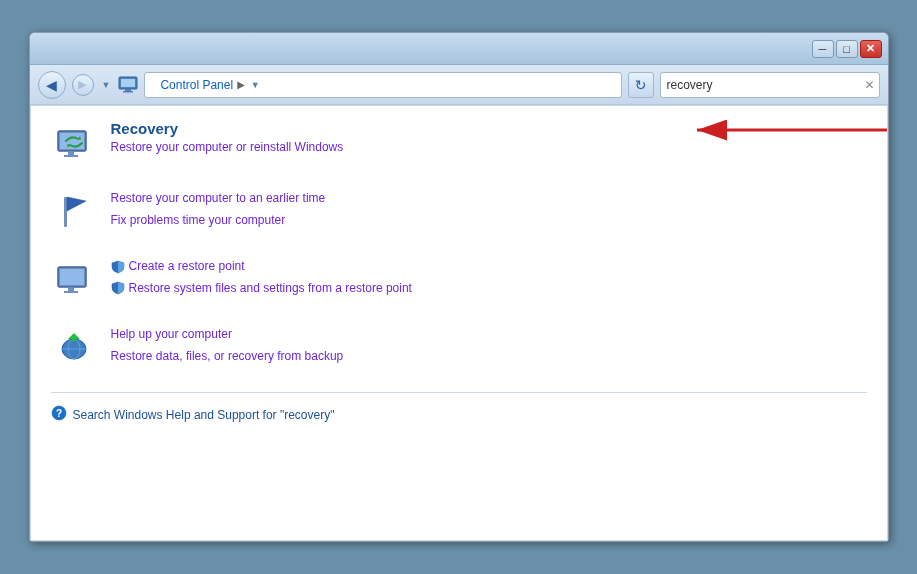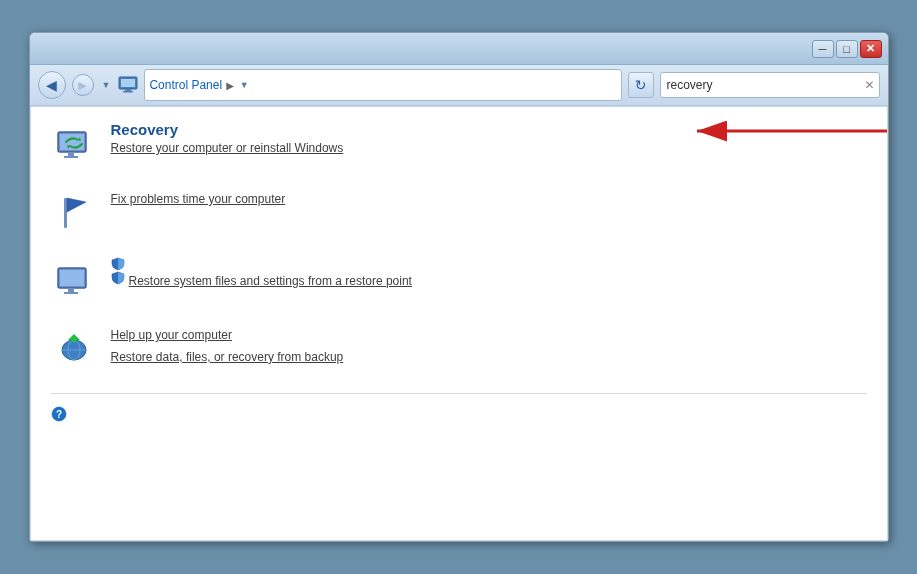--- a/index.html
+++ b/index.html
@@ -94,24 +94,24 @@
       font-size: 9px;
       color: #5080a8;
       cursor: pointer;
       padding: 0 2px;
     }
     .breadcrumb-bar {
       flex: 1;
       background: white;
       border: 1px solid #a0b8cc;
       border-radius: 3px;
-      height: 32px;
-      display: flex;
-      align-items: center;
-      padding: 0 4px;
+      height: 26px;
+      display: flex;
+      align-items: center;
+      padding: 0 15px;
       font-size: 12px;
       color: #333;
       gap: 4px;
     }
     .breadcrumb-item {
       color: #1060c0;
       cursor: pointer;
     }
     .breadcrumb-sep {
       color: #666;
@@ -189,27 +189,26 @@
       font-size: 15px;
       font-weight: bold;
       color: #1a5296;
       cursor: pointer;
       display: flex;
       align-items: center;
       gap: 8px;
     }
     .item-link {
       font-size: 12px;
-      color: #404040;
-      cursor: pointer;
-      display: flex;
-      align-items: flex-start;
+      color: #6d28d9;
+      cursor: pointer;
+      display: flex;
+      align-items: center;
       gap: 4px;
       line-height: 1.8;
-      text-decoration: underline;
     }
     .shield-icon-sm {
       width: 14px;
       height: 14px;
       display: inline-flex;
       align-items: center;
       justify-content: center;
       flex-shrink: 0;
     }
     .divider {
@@ -308,20 +307,23 @@
       <div class="result-item">
         <div class="item-icon">
           <svg width="42" height="42" viewBox="0 0 42 42">
 
             <rect x="10" y="6" width="3" height="30" rx="1" fill="#7090c0"></rect>
             <polygon points="13,6 32,10 13,20" fill="#3060b0" stroke="#2050a0" stroke-width="0.5"></polygon>
           </svg>
         </div>
         <div class="item-text">
           <div class="item-link">
+            <span>Restore your computer to an earlier time</span>
+          </div>
+          <div class="item-link">
             <span>Fix problems time your computer</span>
           </div>
         </div>
       </div>
 
       <div class="result-item">
         <div class="item-icon">
           <svg width="42" height="42" viewBox="0 0 42 42">
 
             <rect x="4" y="8" width="28" height="20" rx="2" fill="#7090c0" stroke="#4060a0" stroke-width="1.5"></rect>
@@ -331,20 +333,21 @@
           </svg>
         </div>
         <div class="item-text">
           <div class="item-link">
             <span class="shield-icon-sm">
               <svg width="14" height="14" viewBox="0 0 14 14">
                 <path d="M7 1 L13 3 L13 7 Q13 11 7 13 Q1 11 1 7 L1 3 Z" fill="#3070c0" stroke="#1050a0" stroke-width="0.5"></path>
                 <path d="M7 1 L13 3 L13 7 Q13 11 7 13" fill="#60a0e0"></path>
               </svg>
             </span>
+            <span>Create a restore point</span>
           </div>
           <div class="item-link">
             <span class="shield-icon-sm">
               <svg width="14" height="14" viewBox="0 0 14 14">
                 <path d="M7 1 L13 3 L13 7 Q13 11 7 13 Q1 11 1 7 L1 3 Z" fill="#3070c0" stroke="#1050a0" stroke-width="0.5"></path>
                 <path d="M7 1 L13 3 L13 7 Q13 11 7 13" fill="#60a0e0"></path>
               </svg>
             </span>
             <span>Restore system files and settings from a restore point</span>
           </div>
@@ -375,17 +378,18 @@
 
       <hr class="divider">
 
       <div class="help-link">
         <span>
           <svg width="16" height="16" viewBox="0 0 16 16">
             <circle cx="8" cy="8" r="7" fill="#1a72c8" stroke="#0050a0" stroke-width="0.5"></circle>
             <text x="8" y="12" text-anchor="middle" fill="white" font-size="10" font-weight="bold">?</text>
           </svg>
         </span>
+        <span>Search Windows Help and Support for "recovery"</span>
       </div>
 
     </div>
   </div>
 </div>
 
 </body></html>

